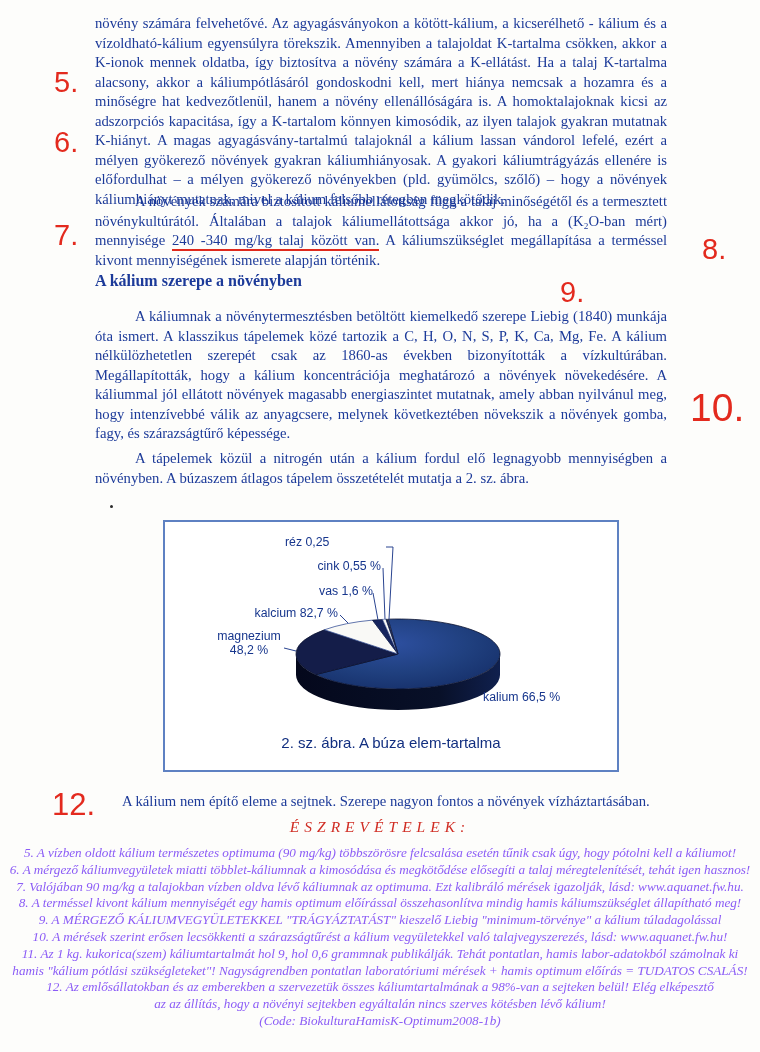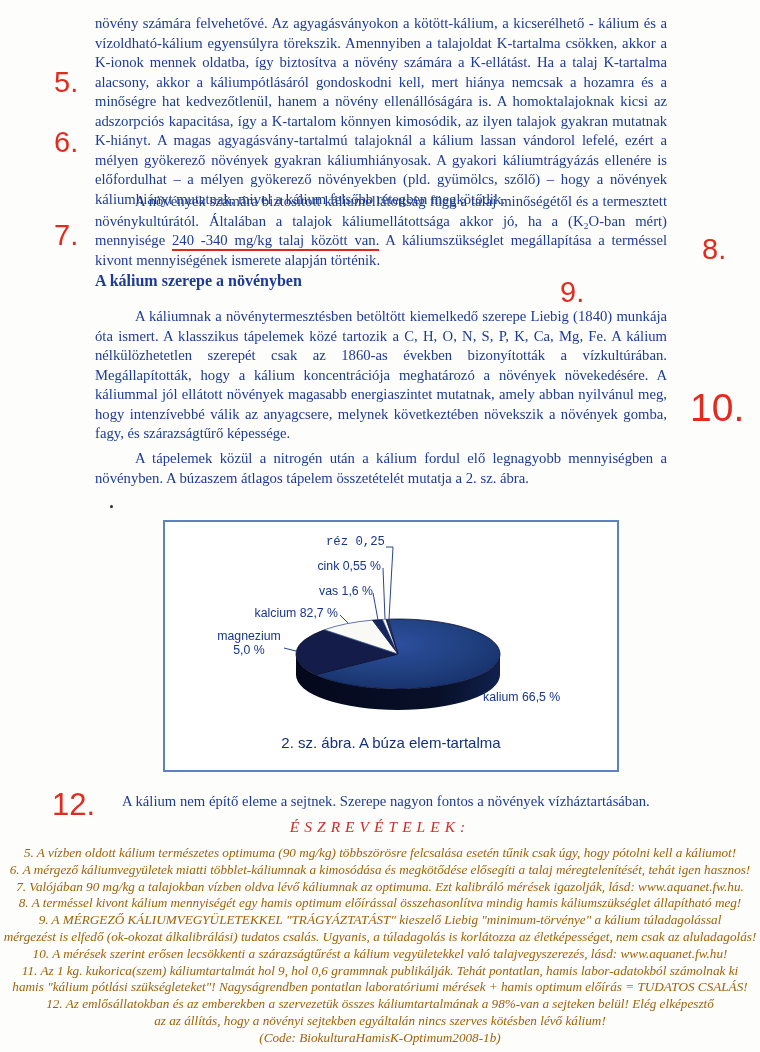--- a/index.html
+++ b/index.html
@@ -58,21 +58,21 @@
   .chart-box{
     position:absolute;left:163px;top:520px;width:456px;height:252px;
     box-sizing:border-box;border:2px solid #5e81c2;background:#ffffff;
   }
   .chart-box svg{position:absolute;left:0;top:0;}
   .pie-label{
     position:absolute;
     font-family:"Liberation Sans", sans-serif;
     font-size:12.3px;color:#17368d;line-height:13.5px;
   }
-  .lbl-rez{left:120px;top:14px;width:100px;text-align:right;font-family:Liberation Mono, monospace;}
+  .lbl-rez{left:120px;top:14px;width:100px;text-align:left;}
   .lbl-cink{left:116px;top:38px;width:100px;text-align:right;}
   .lbl-vas{left:108px;top:63px;width:100px;text-align:right;}
   .lbl-kalcium{left:73px;top:85px;width:100px;text-align:right;}
   .lbl-magnezium{left:42px;top:108px;width:84px;text-align:center;}
   .lbl-kalium{left:318px;top:169px;width:130px;text-align:left;}
   .chart-caption{
     position:absolute;left:0;top:212px;width:452px;text-align:center;
     font-family:"Liberation Sans", sans-serif;
     font-size:15px;font-weight:normal;color:#122f80;
   }
@@ -87,21 +87,21 @@
   }
   .remarks{
     position:absolute;left:0;top:845px;width:760px;
     display:flex;flex-direction:column;align-items:center;
   }
   .remark-line{
     white-space:nowrap;
     font-family:"Liberation Serif", serif;
     font-style:italic;
     font-size:13.2px;line-height:16.8px;
-    color:#a16207;
+    color:#8b5cf6;
   }
 </style>
 </head>
 <body>
 
 <div class="page">
 
   <p class="para p1">növény számára felvehetővé. Az agyagásványokon a kötött-kálium, a kicserélhető - kálium és a vízoldható-kálium egyensúlyra törekszik. Amennyiben a talajoldat K-tartalma csökken, akkor a K-ionok mennek oldatba, így biztosítva a növény számára a K-ellátást. Ha a talaj K-tartalma alacsony, akkor a káliumpótlásáról gondoskodni kell, mert hiánya nemcsak a hozamra és a minőségre hat kedvezőtlenül, hanem a növény ellenállóságára is. A homoktalajoknak kicsi az adszorpciós kapacitása, így a K-tartalom könnyen kimosódik, az ilyen talajok gyakran mutatnak K-hiányt. A magas agyagásvány-tartalmú talajoknál a kálium lassan vándorol lefelé, ezért a mélyen gyökerező növények gyakran káliumhiányosak. A gyakori káliumtrágyázás ellenére is előfordulhat – a mélyen gyökerező növényekben (pld. gyümölcs, szőlő) – hogy a növények káliumhiányt mutatnak, mivel a kálium felsőbb rétegben megkötődik.</p>
 
   <p class="para p2 indent"><span>A növények számára biztosított káliumellátottság függ a talaj minőségétől és a termesztett növénykultúrától. Általában a talajok káliumellátottsága akkor jó, ha a (K₂O-ban mért) mennyisége </span><span class="red-underline">240 -340 mg/kg talaj között van.</span><span> A káliumszükséglet megállapítása a terméssel kivont mennyiségének ismerete alapján történik.</span></p>
@@ -151,35 +151,34 @@
         <line x1="218" y1="46" x2="220" y2="97"></line>
         <line x1="208" y1="71" x2="213" y2="98"></line>
         <line x1="175" y1="93" x2="183" y2="101"></line>
         <line x1="119" y1="126" x2="131" y2="129"></line>
       </g>
     </svg>
     <div class="pie-label lbl-rez">réz 0,25</div>
     <div class="pie-label lbl-cink">cink 0,55 %</div>
     <div class="pie-label lbl-vas">vas 1,6 %</div>
     <div class="pie-label lbl-kalcium">kalcium 82,7 %</div>
-    <div class="pie-label lbl-magnezium">magnezium 5,0 %</div>
+    <div class="pie-label lbl-magnezium">magnezium 48,2 %</div>
     <div class="pie-label lbl-kalium">kalium 66,5 %</div>
     <div class="chart-caption">2. sz. ábra. A búza elem-tartalma</div>
   </div>
 
   <p class="closing-line">A kálium nem építő eleme a sejtnek. Szerepe nagyon fontos a növények vízháztartásában.</p>
 
   <h4 class="remarks-heading">ÉSZREVÉTELEK:</h4>
   <div class="remarks">
     <div class="remark-line">5. A vízben oldott kálium természetes optimuma (90 mg/kg) többszörösre felcsalása esetén tűnik csak úgy, hogy pótolni kell a káliumot!</div>
     <div class="remark-line">6. A mérgező káliumvegyületek miatti többlet-káliumnak a kimosódása és megkötődése elősegíti a talaj méregtelenítését, tehát igen hasznos!</div>
     <div class="remark-line">7. Valójában 90 mg/kg a talajokban vízben oldva lévő káliumnak az optimuma. Ezt kalibráló mérések igazolják, lásd: www.aquanet.fw.hu.</div>
     <div class="remark-line">8. A terméssel kivont kálium mennyiségét egy hamis optimum előírással összehasonlítva mindig hamis káliumszükséglet állapítható meg!</div>
     <div class="remark-line">9. A MÉRGEZŐ KÁLIUMVEGYÜLETEKKEL "TRÁGYÁZTATÁST" kieszelő Liebig "minimum-törvénye" a kálium túladagolással</div>
-    <div class="remark-line">mérgezést is elfedő (ok-okozat álkalibrálási) tudatos csalás. Ugyanis, a túladagolás is korlátozza az életképességet, nem csak az aluladagolás!</div>
     <div class="remark-line">10. A mérések szerint erősen lecsökkenti a szárazságtűrést a kálium vegyületekkel való talajvegyszerezés, lásd: www.aquanet.fw.hu!</div>
     <div class="remark-line">11. Az 1 kg. kukorica(szem) káliumtartalmát hol 9, hol 0,6 grammnak publikálják. Tehát pontatlan, hamis labor-adatokból számolnak ki</div>
     <div class="remark-line">hamis "kálium pótlási szükségleteket"! Nagyságrendben pontatlan laboratóriumi mérések + hamis optimum előírás = TUDATOS CSALÁS!</div>
     <div class="remark-line">12. Az emlősállatokban és az emberekben a szervezetük összes káliumtartalmának a 98%-van a sejteken belül! Elég elképesztő</div>
     <div class="remark-line">az az állítás, hogy a növényi sejtekben egyáltalán nincs szerves kötésben lévő kálium!</div>
     <div class="remark-line">(Code: BiokulturaHamisK-Optimum2008-1b)</div>
   </div>
 
 </div>
 

